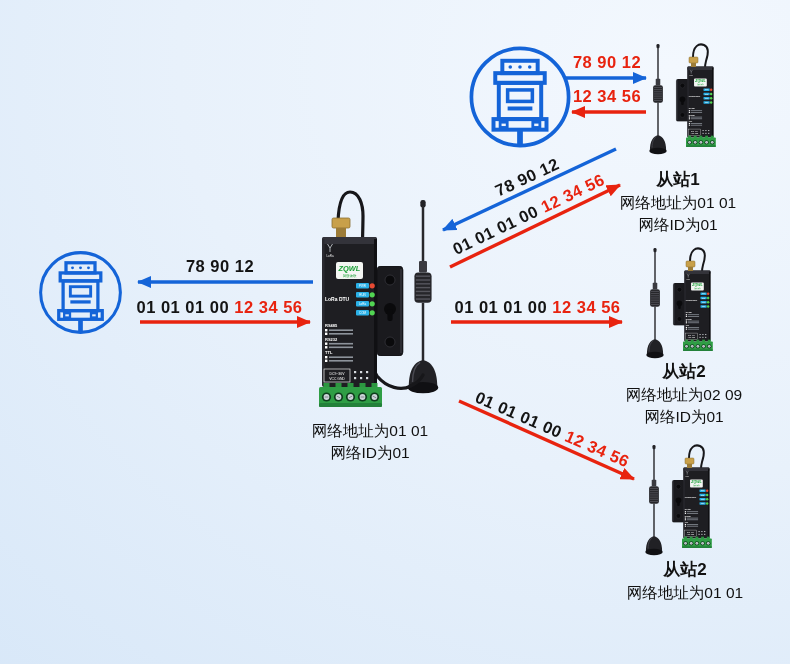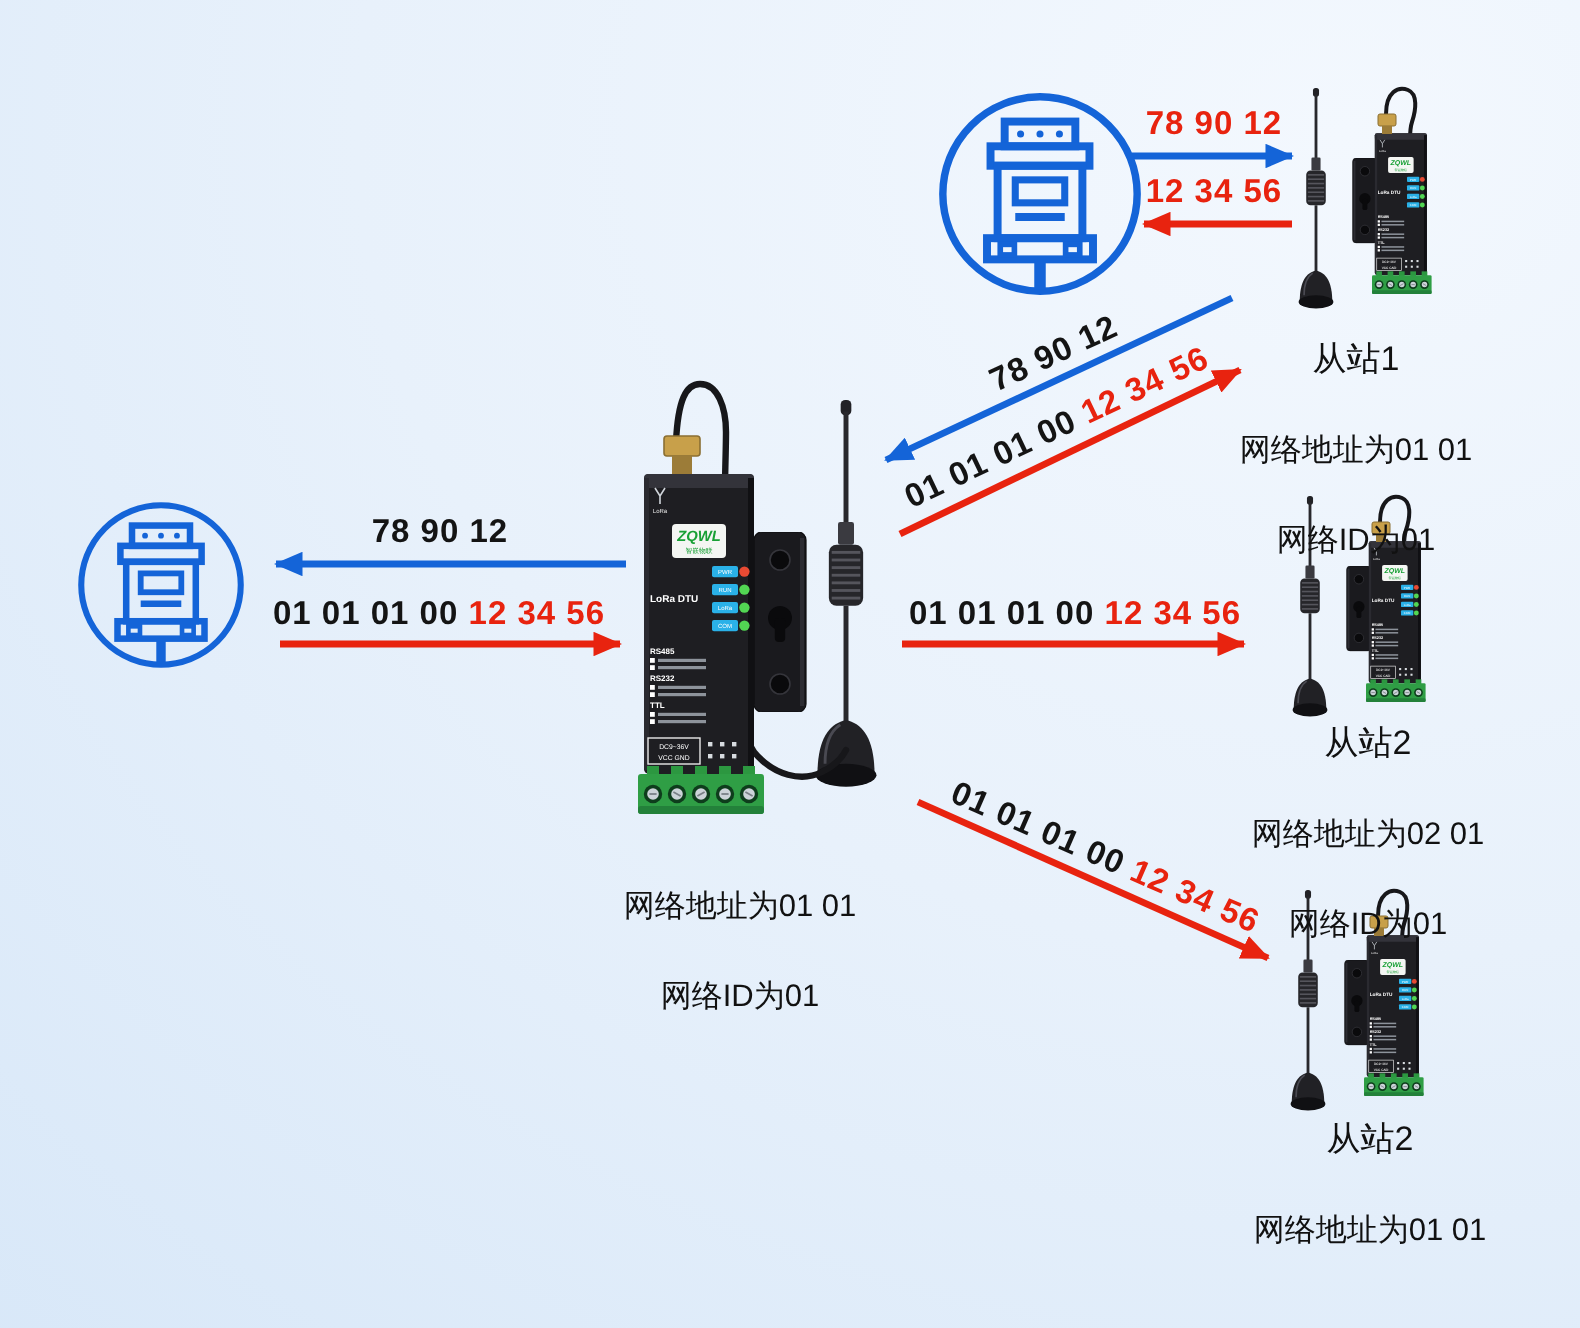--- a/index.html
+++ b/index.html
@@ -15,22 +15,22 @@
     font-size:16.5px;font-weight:600;letter-spacing:.5px;color:#141414;
     height:22px;line-height:22px;
   }
   .lbl .red,.lbl.red{color:#e8230f;}
   .rot-up{transform:rotate(-25deg);}
   .rot-up2{transform:rotate(-25.5deg);}
   .rot-dn{transform:rotate(23.5deg);}
   .station{
     position:absolute;text-align:center;color:#111;white-space:nowrap;
   }
-  .station .name{font-size:17px;font-weight:normal;line-height:24px;}
-  .station .line{font-size:15.5px;line-height:22px;margin-top:23px;}
+  .station .name{font-size:17px;font-weight:bold;line-height:24px;}
+  .station .line{font-size:15.5px;line-height:22px;}
   .dtxt{font-family:"Liberation Sans","DejaVu Sans",sans-serif;}
 </style>
 </head>
 <body>
 
 <div class="stage">
 
   <svg width="0" height="0" style="position:absolute" aria-hidden="true">
     <defs>
       <symbol id="sym-antenna" viewBox="0 0 34 210">
@@ -250,21 +250,21 @@
   </div>
 
   <div class="station" style="left:593px;top:168px;width:170px">
     <div class="name">从站1</div>
     <div class="line">网络地址为01 01</div>
     <div class="line">网络ID为01</div>
   </div>
 
   <div class="station" style="left:599px;top:360px;width:170px">
     <div class="name">从站2</div>
-    <div class="line">网络地址为02 01</div>
+    <div class="line">网络地址为02 09</div>
     <div class="line">网络ID为01</div>
   </div>
 
   <div class="station" style="left:600px;top:558px;width:170px">
     <div class="name">从站2</div>
     <div class="line">网络地址为01 01</div>
   </div>
 
 </div>
 

